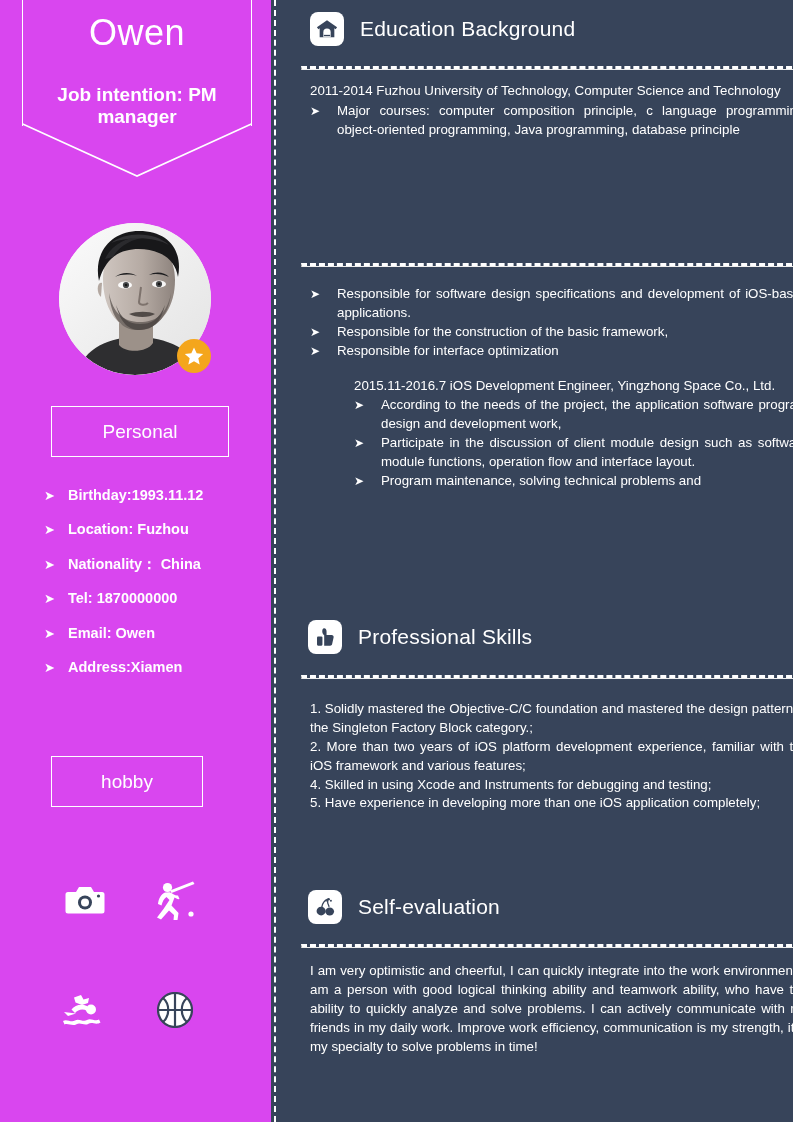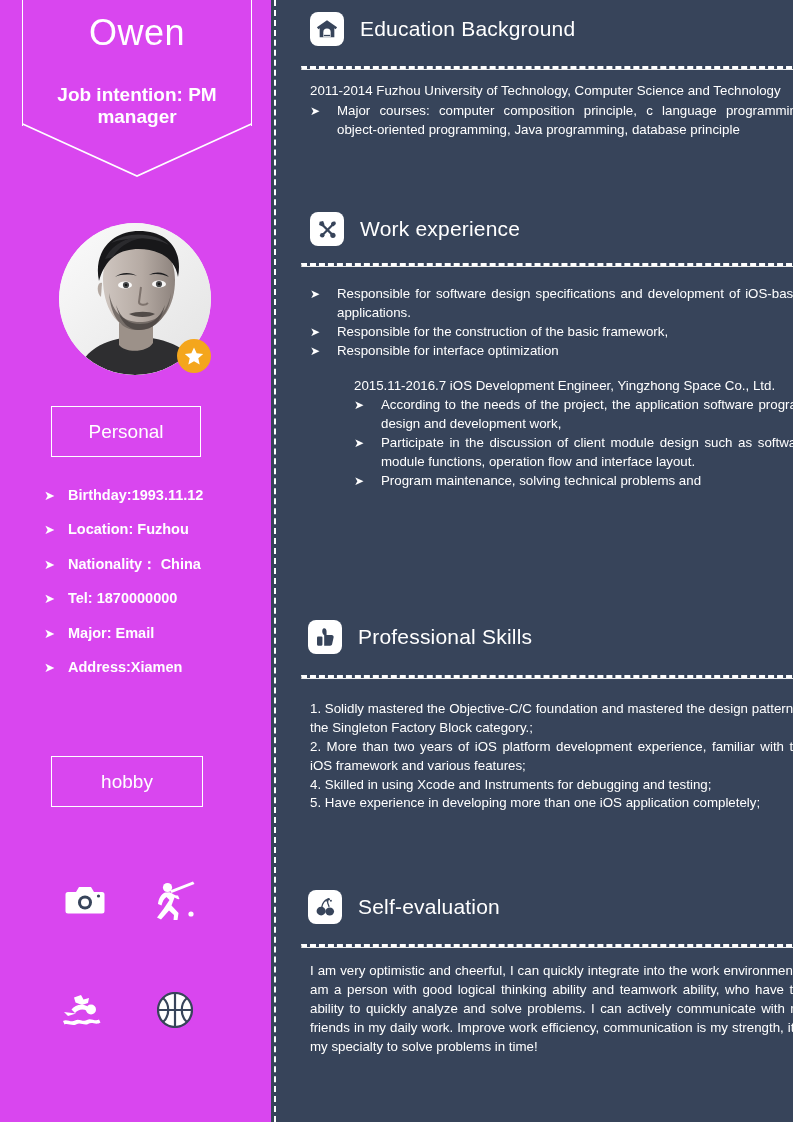--- a/index.html
+++ b/index.html
@@ -105,21 +105,21 @@
   .box-heading {
     position: absolute;
     border: 1.4px solid #ffffff;
     box-sizing: border-box;
     display: flex;
     align-items: center;
     justify-content: center;
     font-size: 19px;
     color: #ffffff;
   }
-  #personal-heading { left: 51px; top: 406px; width: 150px; height: 51px; }
+  #personal-heading { left: 51px; top: 406px; width: 178px; height: 51px; }
   #hobby-heading    { left: 51px; top: 756px; width: 152px; height: 51px; }
 
   
   .info-list {
     position: absolute;
     left: 44px;
     top: 487px;
     width: 225px;
   }
   .info-item {
@@ -328,21 +328,21 @@
       <div class="info-item">
         <span class="info-bullet">➤</span>
         <span>Nationality： China</span>
       </div>
       <div class="info-item gap-before">
         <span class="info-bullet">➤</span>
         <span>Tel: 1870000000</span>
       </div>
       <div class="info-item">
         <span class="info-bullet">➤</span>
-        <span>Major: Email</span>
+        <span>Email: Owen</span>
       </div>
       <div class="info-item">
         <span class="info-bullet">➤</span>
         <span>Address:Xiamen</span>
       </div>
     </div>
 
     <div class="box-heading" id="hobby-heading">hobby</div>
 
     <div class="hobby-grid">
@@ -408,35 +408,20 @@
     <div id="edu-body" class="body-text">
       <p class="entry-title">2011-2014 Fuzhou University of Technology, Computer Science and Technology</p>
       <ul class="bullets">
         <li>
           <span class="b-mark">➤</span>
           <span class="b-text">Major courses: computer composition principle, c language programming, object-oriented programming, Java programming, database principle</span>
         </li>
       </ul>
     </div>
 
-    <div class="section-header" id="work-header">
-      <div class="sec-icon">
-        <svg width="21" height="21" viewBox="0 0 24 24">
-          <g stroke="#37445a" stroke-width="2.6" stroke-linecap="round">
-            <line x1="5" y1="5.5" x2="18.5" y2="19"></line>
-            <line x1="19" y1="5.5" x2="6" y2="18.5"></line>
-          </g>
-          <path d="M3 3 L7 2.2 L8.6 6.4 L6.2 8.6 L2.4 6.8 Z" fill="#37445a"></path>
-          <path d="M21 3.2 C18.6 2 16 3.4 16 5.8 C16 7.4 17.4 8.6 19 8.4 L21.6 5.6 Z" fill="#37445a"></path>
-          <circle cx="18.2" cy="18.6" r="3" fill="#37445a"></circle>
-          <circle cx="6" cy="18.6" r="2.6" fill="#37445a"></circle>
-        </svg>
-      </div>
-      <div class="sec-title">Work experience</div>
-    </div>
     <hr class="h-dashed" id="work-rule">
     <div id="work-body" class="body-text">
 
       <div class="job-block">
         <ul class="bullets">
           <li>
             <span class="b-mark">➤</span>
             <span class="b-text">Responsible for software design specifications and development of iOS-based applications.</span>
           </li>
           <li>

